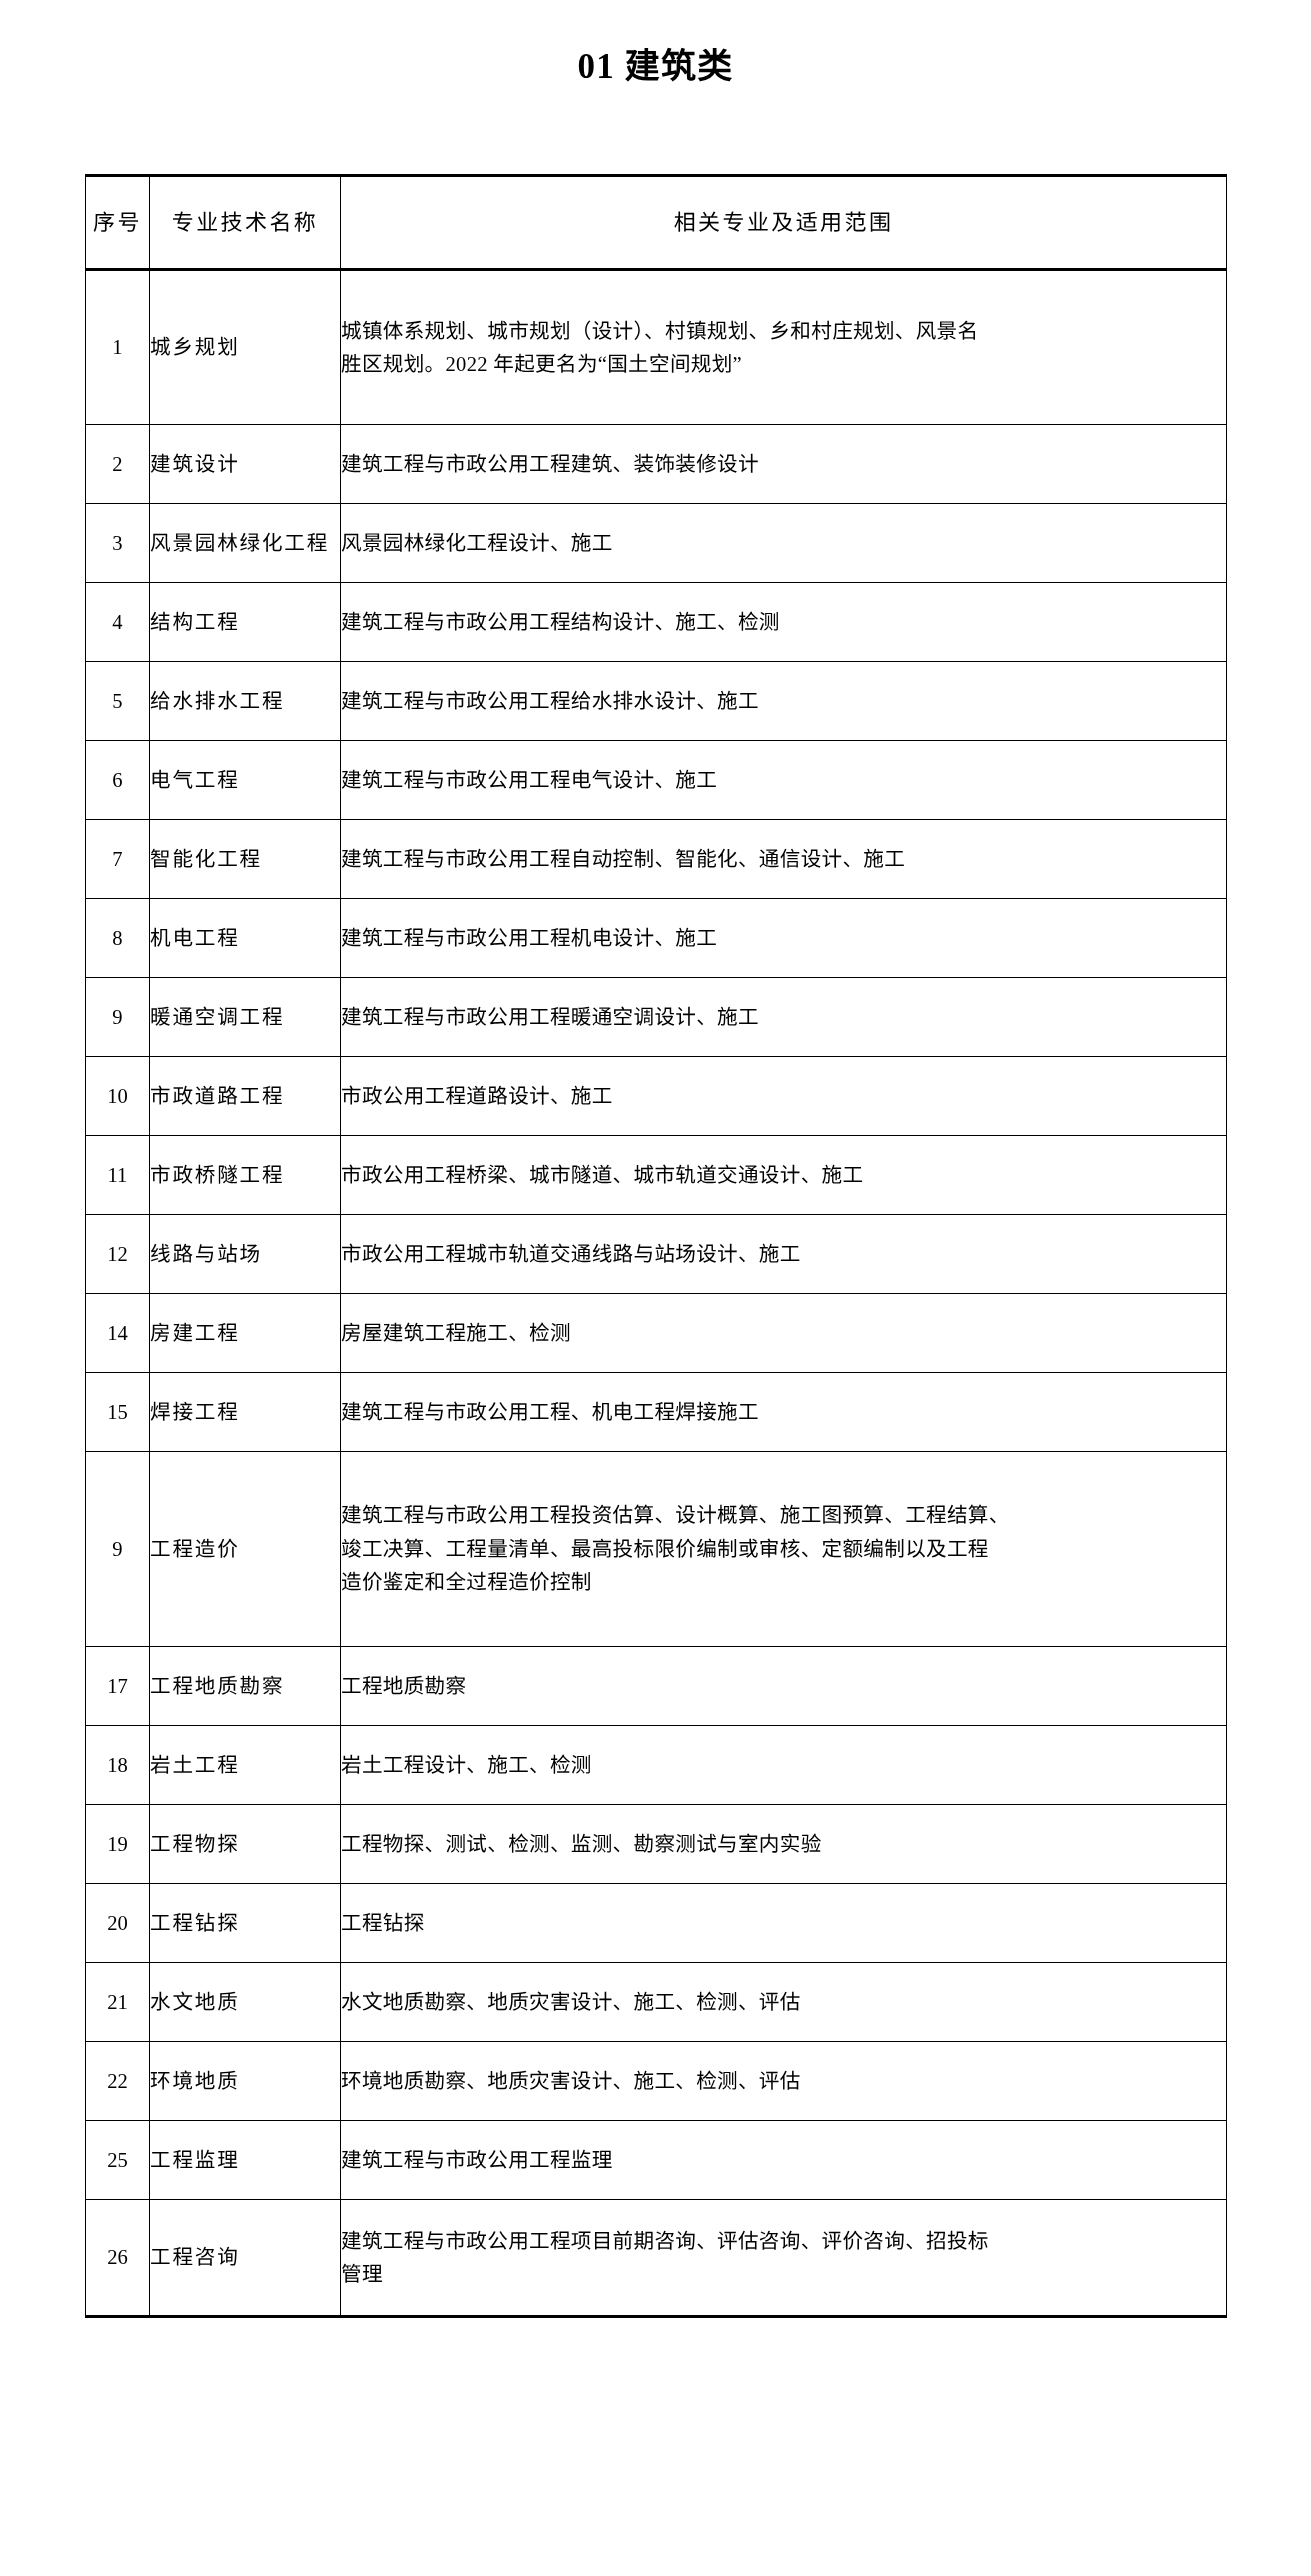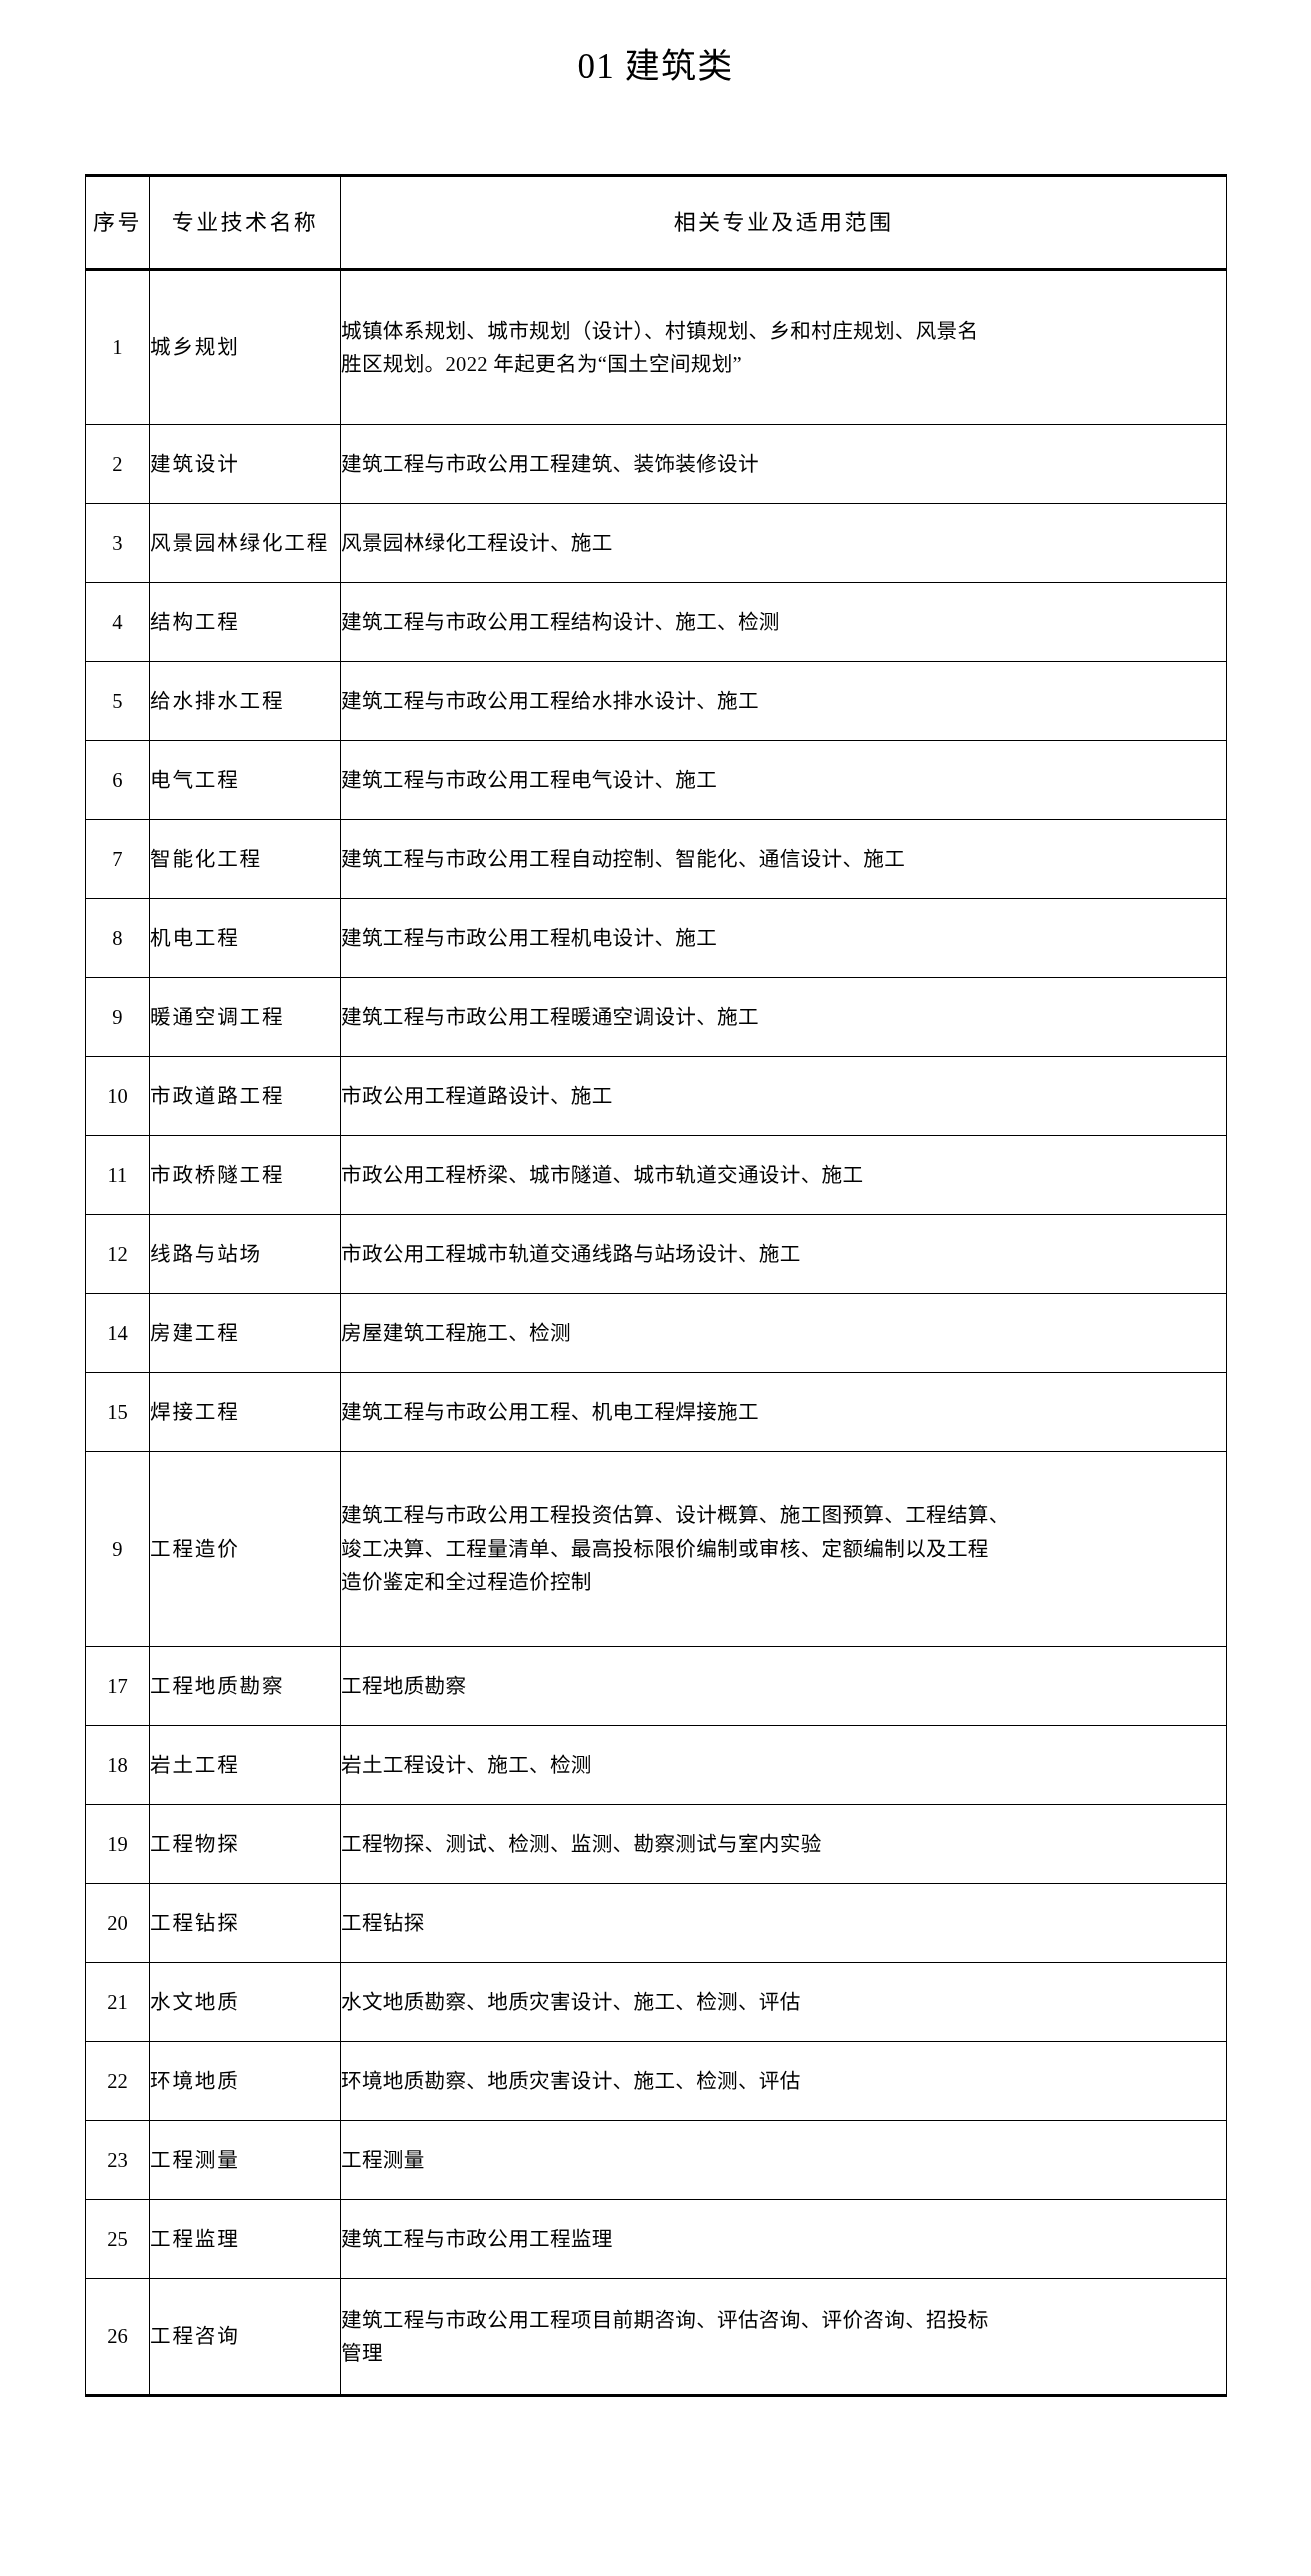--- a/index.html
+++ b/index.html
@@ -21,21 +21,21 @@
     width: 1311px;
     min-height: 2576px;
     background: #ffffff;
     box-sizing: border-box;
   }
 
   
   .doc-title {
     text-align: center;
     font-size: 35px;
-    font-weight: normal;
+    font-weight: bold;
     letter-spacing: 1.2px;
     padding-top: 23px;
     padding-bottom: 0;
     line-height: 1.2;
     font-family: "Liberation Serif", "DejaVu Serif", serif;
   }
 
   
   .table-wrap {
     margin: 0 auto;
@@ -270,27 +270,20 @@
             </td>
           </tr>
           <tr>
             <td class="cell-no r-std">22</td>
             <td class="cell-name r-std">环境地质</td>
             <td class="cell-scope r-std">
               <span class="scope-line">环境地质勘察、地质灾害设计、施工、检测、评估</span>
             </td>
           </tr>
           <tr>
-            <td class="cell-no r-std">23</td>
-            <td class="cell-name r-std">工程测量</td>
-            <td class="cell-scope r-std">
-              <span class="scope-line">工程测量</span>
-            </td>
-          </tr>
-          <tr>
             <td class="cell-no r-std">25</td>
             <td class="cell-name r-std">工程监理</td>
             <td class="cell-scope r-std">
               <span class="scope-line">建筑工程与市政公用工程监理</span>
             </td>
           </tr>
           <tr>
             <td class="cell-no r-2l">26</td>
             <td class="cell-name r-2l">工程咨询</td>
             <td class="cell-scope r-2l">

